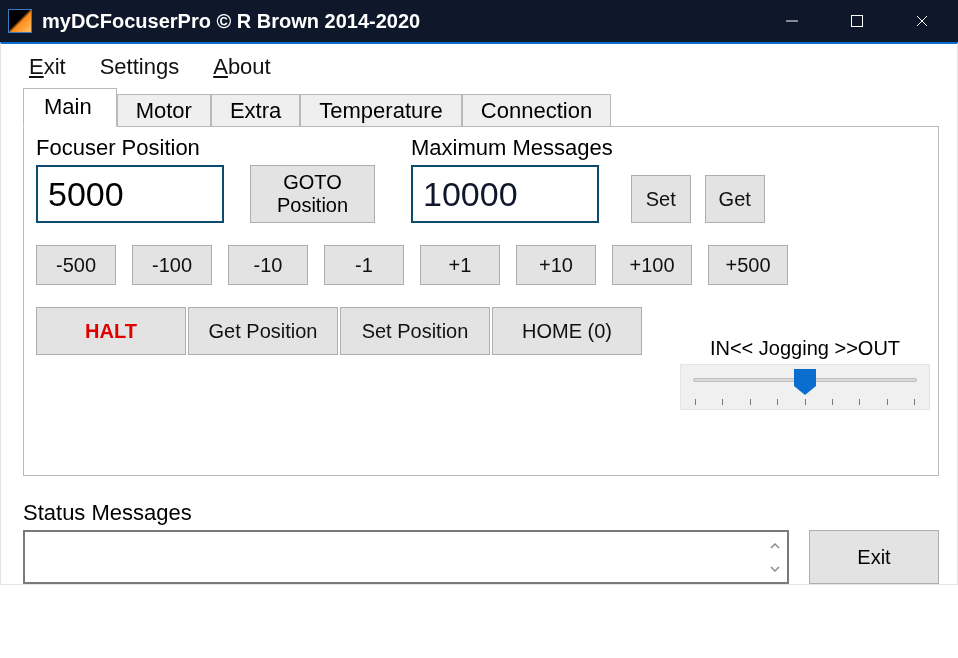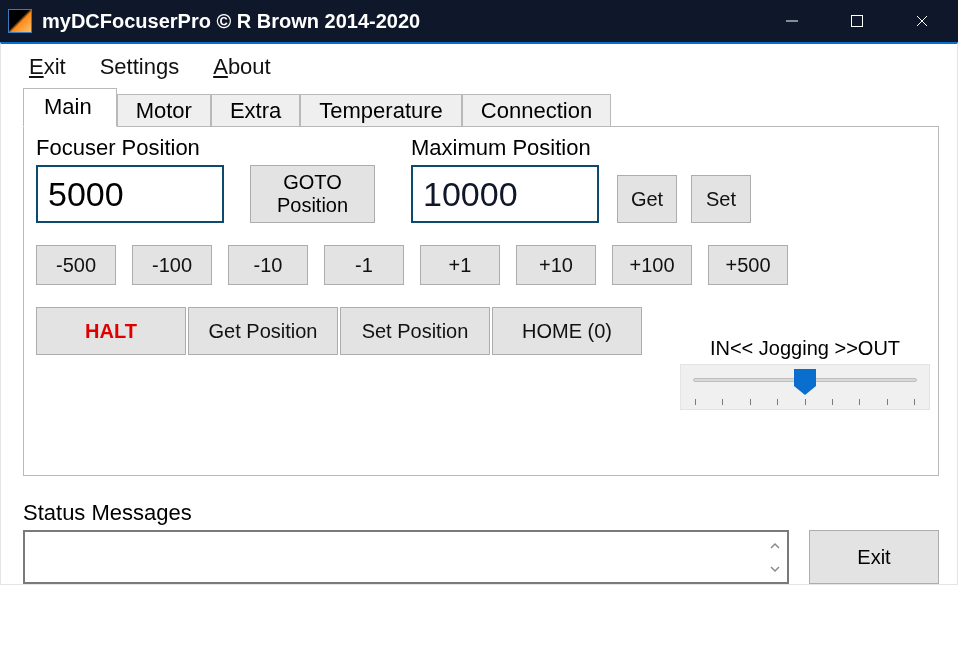--- a/index.html
+++ b/index.html
@@ -294,26 +294,26 @@
 
     <div class="row">
       <div class="pos-block">
         <div class="label">Focuser Position</div>
         <input class="big-input" value="5000" style="">
       </div>
       <div style="display:flex; align-items:flex-end; height:88px;">
         <div class="goto-btn">GOTO Position</div>
       </div>
       <div class="pos-block" style="margin-left:24px;">
-        <div class="label">Maximum Position</div>
+        <div class="label">Maximum Messages</div>
         <input class="big-input red" value="10000" style="">
       </div>
       <div style="display:flex; align-items:flex-end; height:88px; gap:14px; margin-left:6px;">
+        <div class="small-btn">Set</div>
         <div class="small-btn">Get</div>
-        <div class="small-btn">Set</div>
       </div>
     </div>
 
     <div class="step-row">
       <div class="step-btn">-500</div>
       <div class="step-btn">-100</div>
       <div class="step-btn">-10</div>
       <div class="step-btn">-1</div>
       <div class="step-btn">+1</div>
       <div class="step-btn">+10</div>

